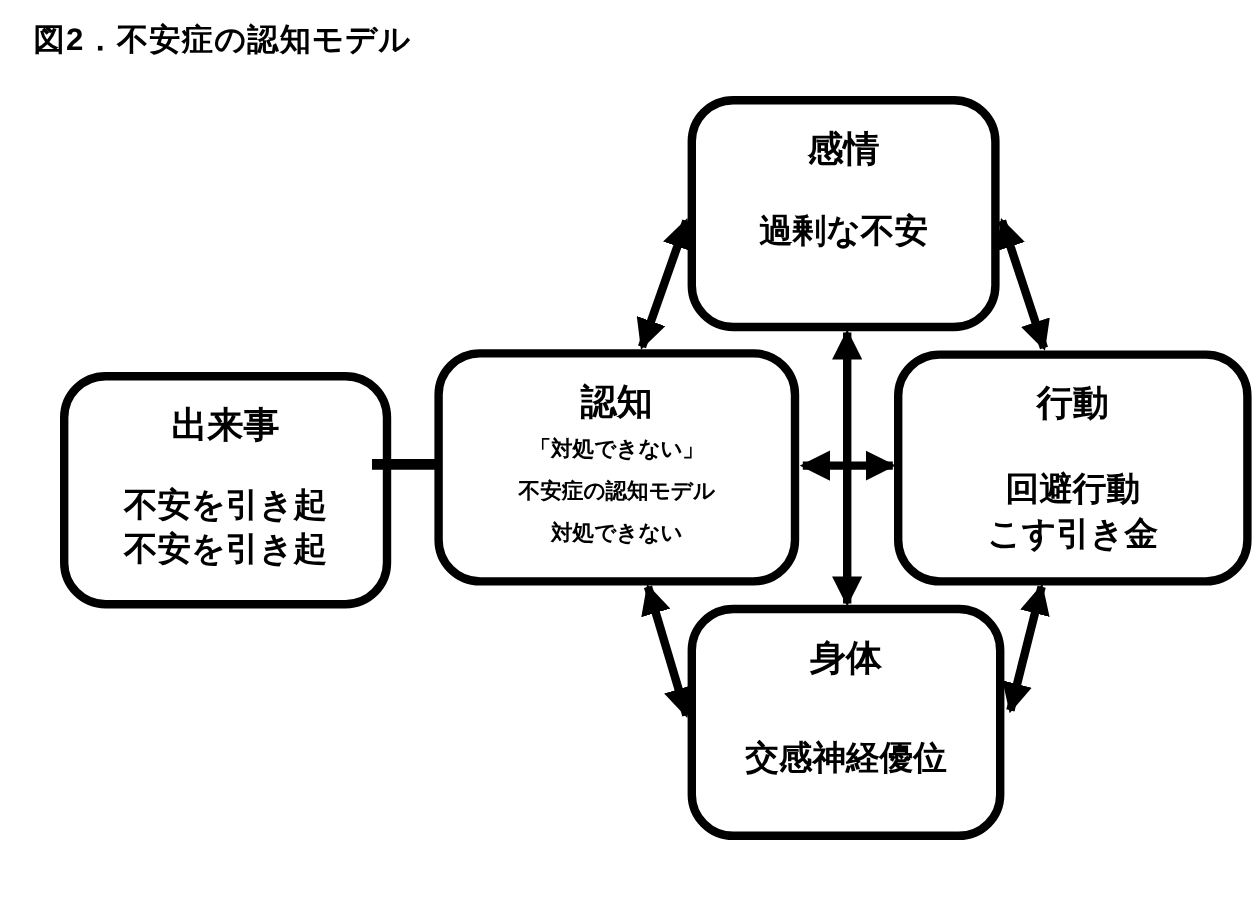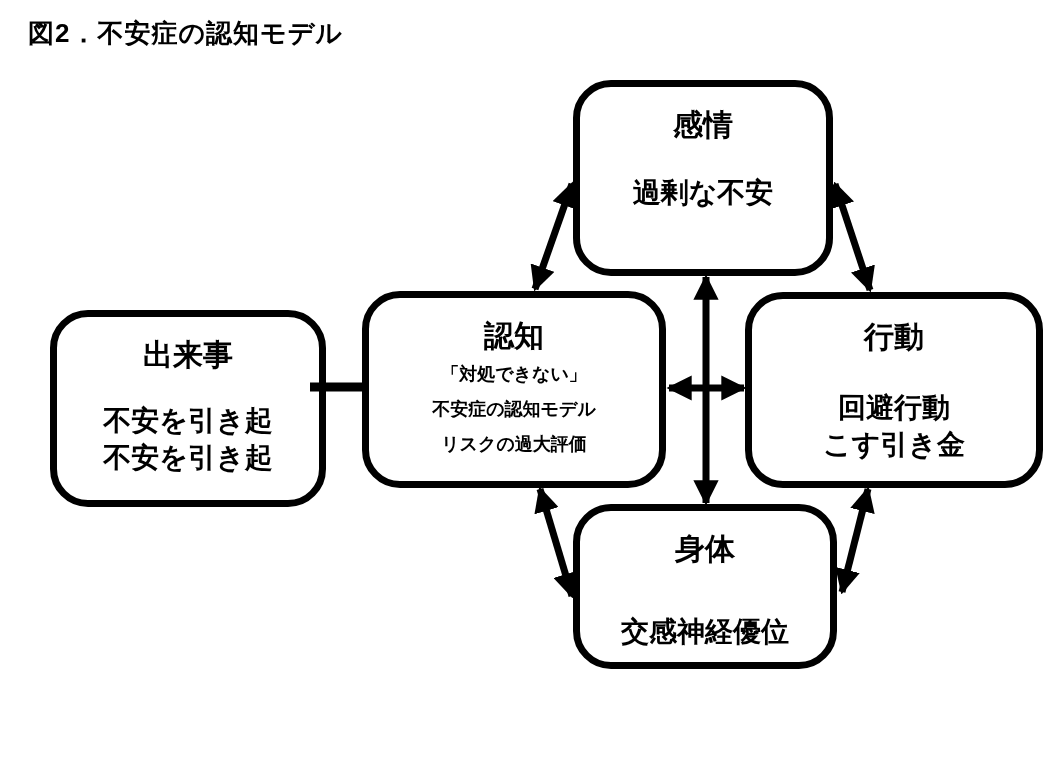--- a/index.html
+++ b/index.html
@@ -59,21 +59,21 @@
     font-size: 28px;
     font-weight: bold;
     line-height: 37px;
     text-align: center;
     white-space: nowrap;
   }
   #node-emotion   { left: 573px; top:  80px; width: 260px; height: 196px; }
   #node-event     { left:  50px; top: 291px; width: 276px; height: 197px; margin-top: 19px; }
   #node-cognition { left: 362px; top: 291px; width: 304px; height: 197px; }
   #node-behavior  { left: 745px; top: 292px; width: 298px; height: 196px; }
-  #node-body      { left: 573px; top: 504px; width: 264px; height: 165px; }
+  #node-body      { left: 573px; top: 504px; width: 264px; height: 196px; }
   #node-emotion   .node-body { margin-top: 31px; }
   #node-event     .node-body { margin-top: 29px; }
   #node-behavior  .node-body { margin-top: 34px; }
   #node-body      .node-body { margin-top: 46px; text-align: right; }
   #node-cognition .node-body { margin-top: 3px; line-height: 35px; font-size: 18px; }
 </style>
 </head>
 <body>
 
 <div class="canvas">
@@ -115,21 +115,21 @@
       <div>不安を引き起</div>
       <div>不安を引き起</div>
     </div>
   </div>
 
   <div class="node" id="node-cognition">
     <div class="node-title">認知</div>
     <div class="node-body">
       <div>「対処できない」</div>
       <div>不安症の認知モデル</div>
-      <div>リスクの過大評価</div>
+      <div>対処できない</div>
     </div>
   </div>
 
   <div class="node" id="node-behavior">
     <div class="node-title">行動</div>
     <div class="node-body">
       <div>回避行動</div>
       <div>こす引き金</div>
     </div>
   </div>

